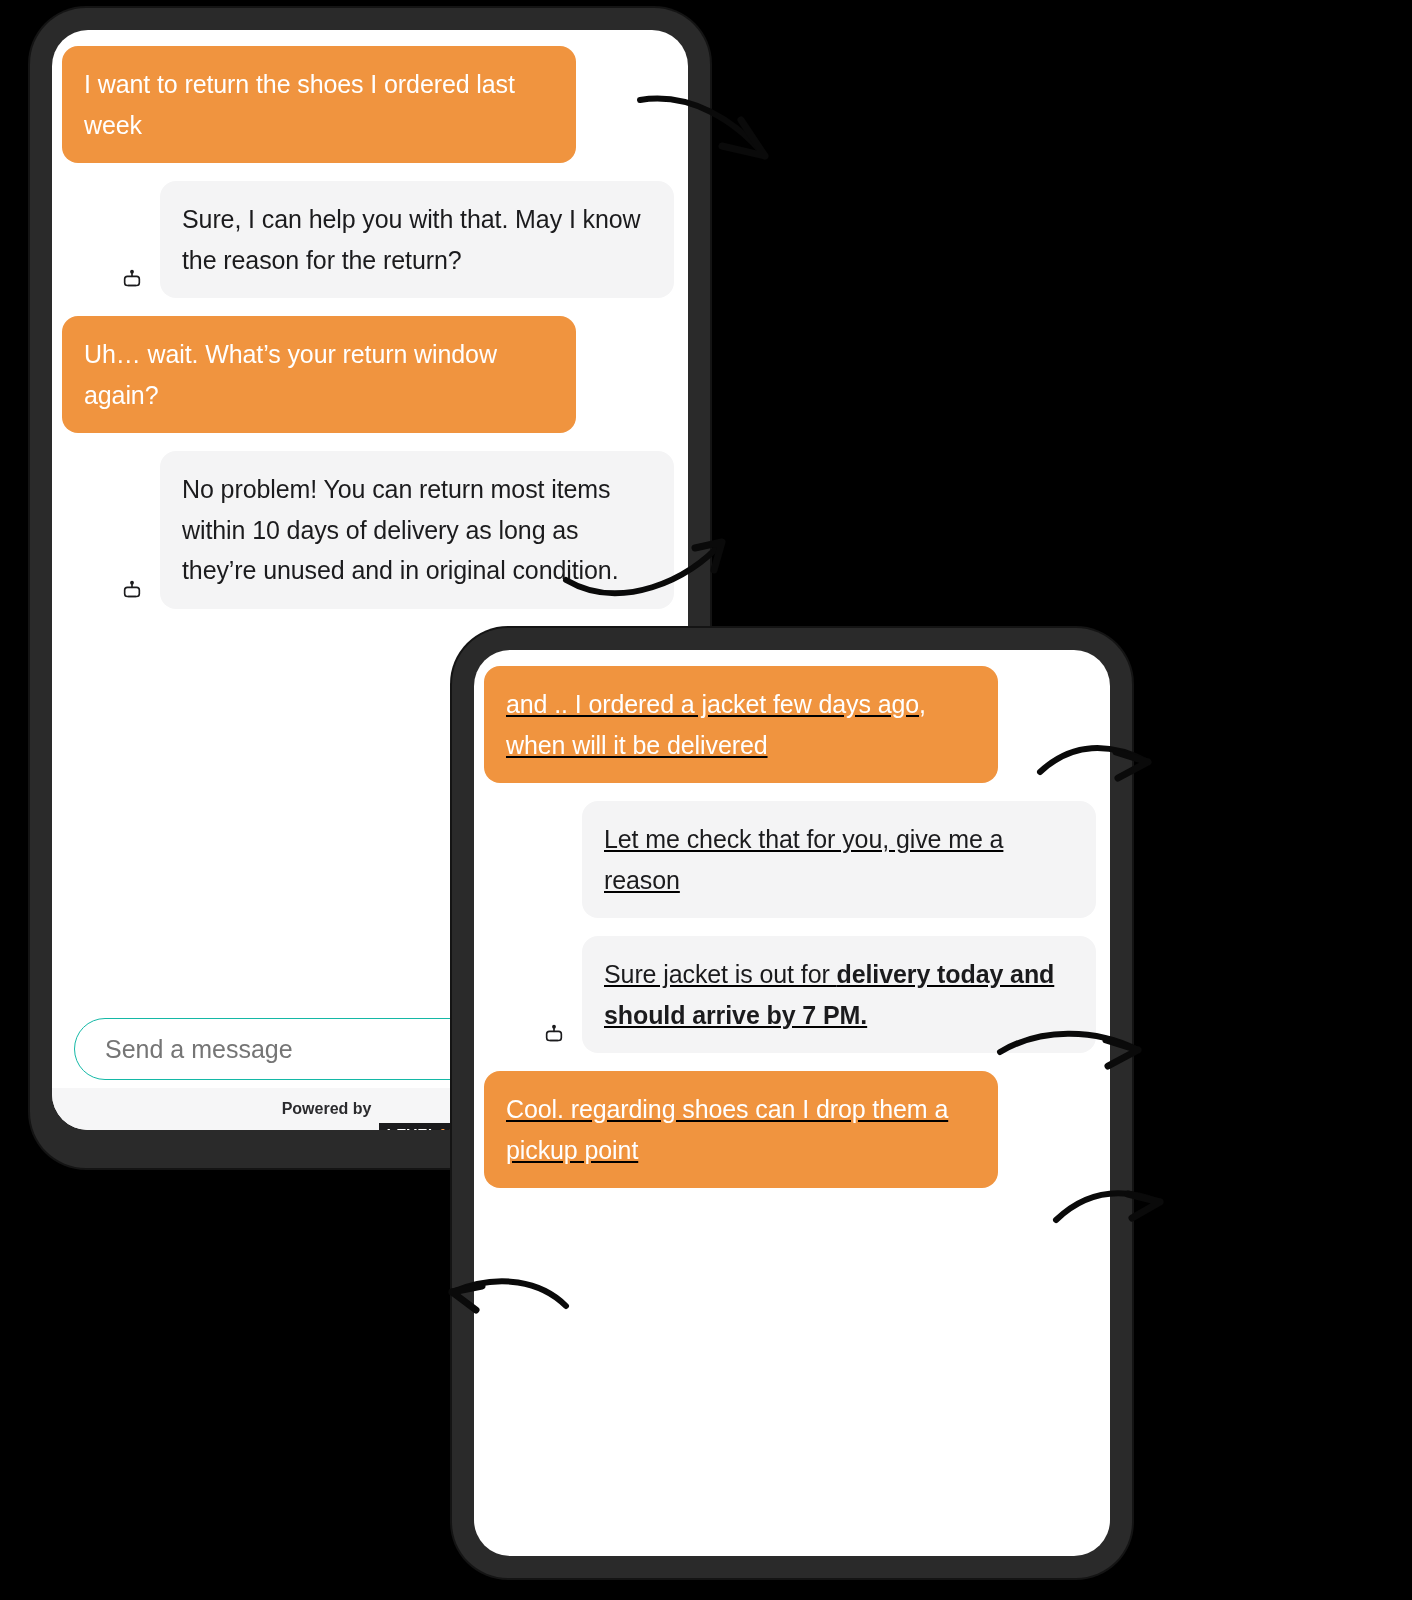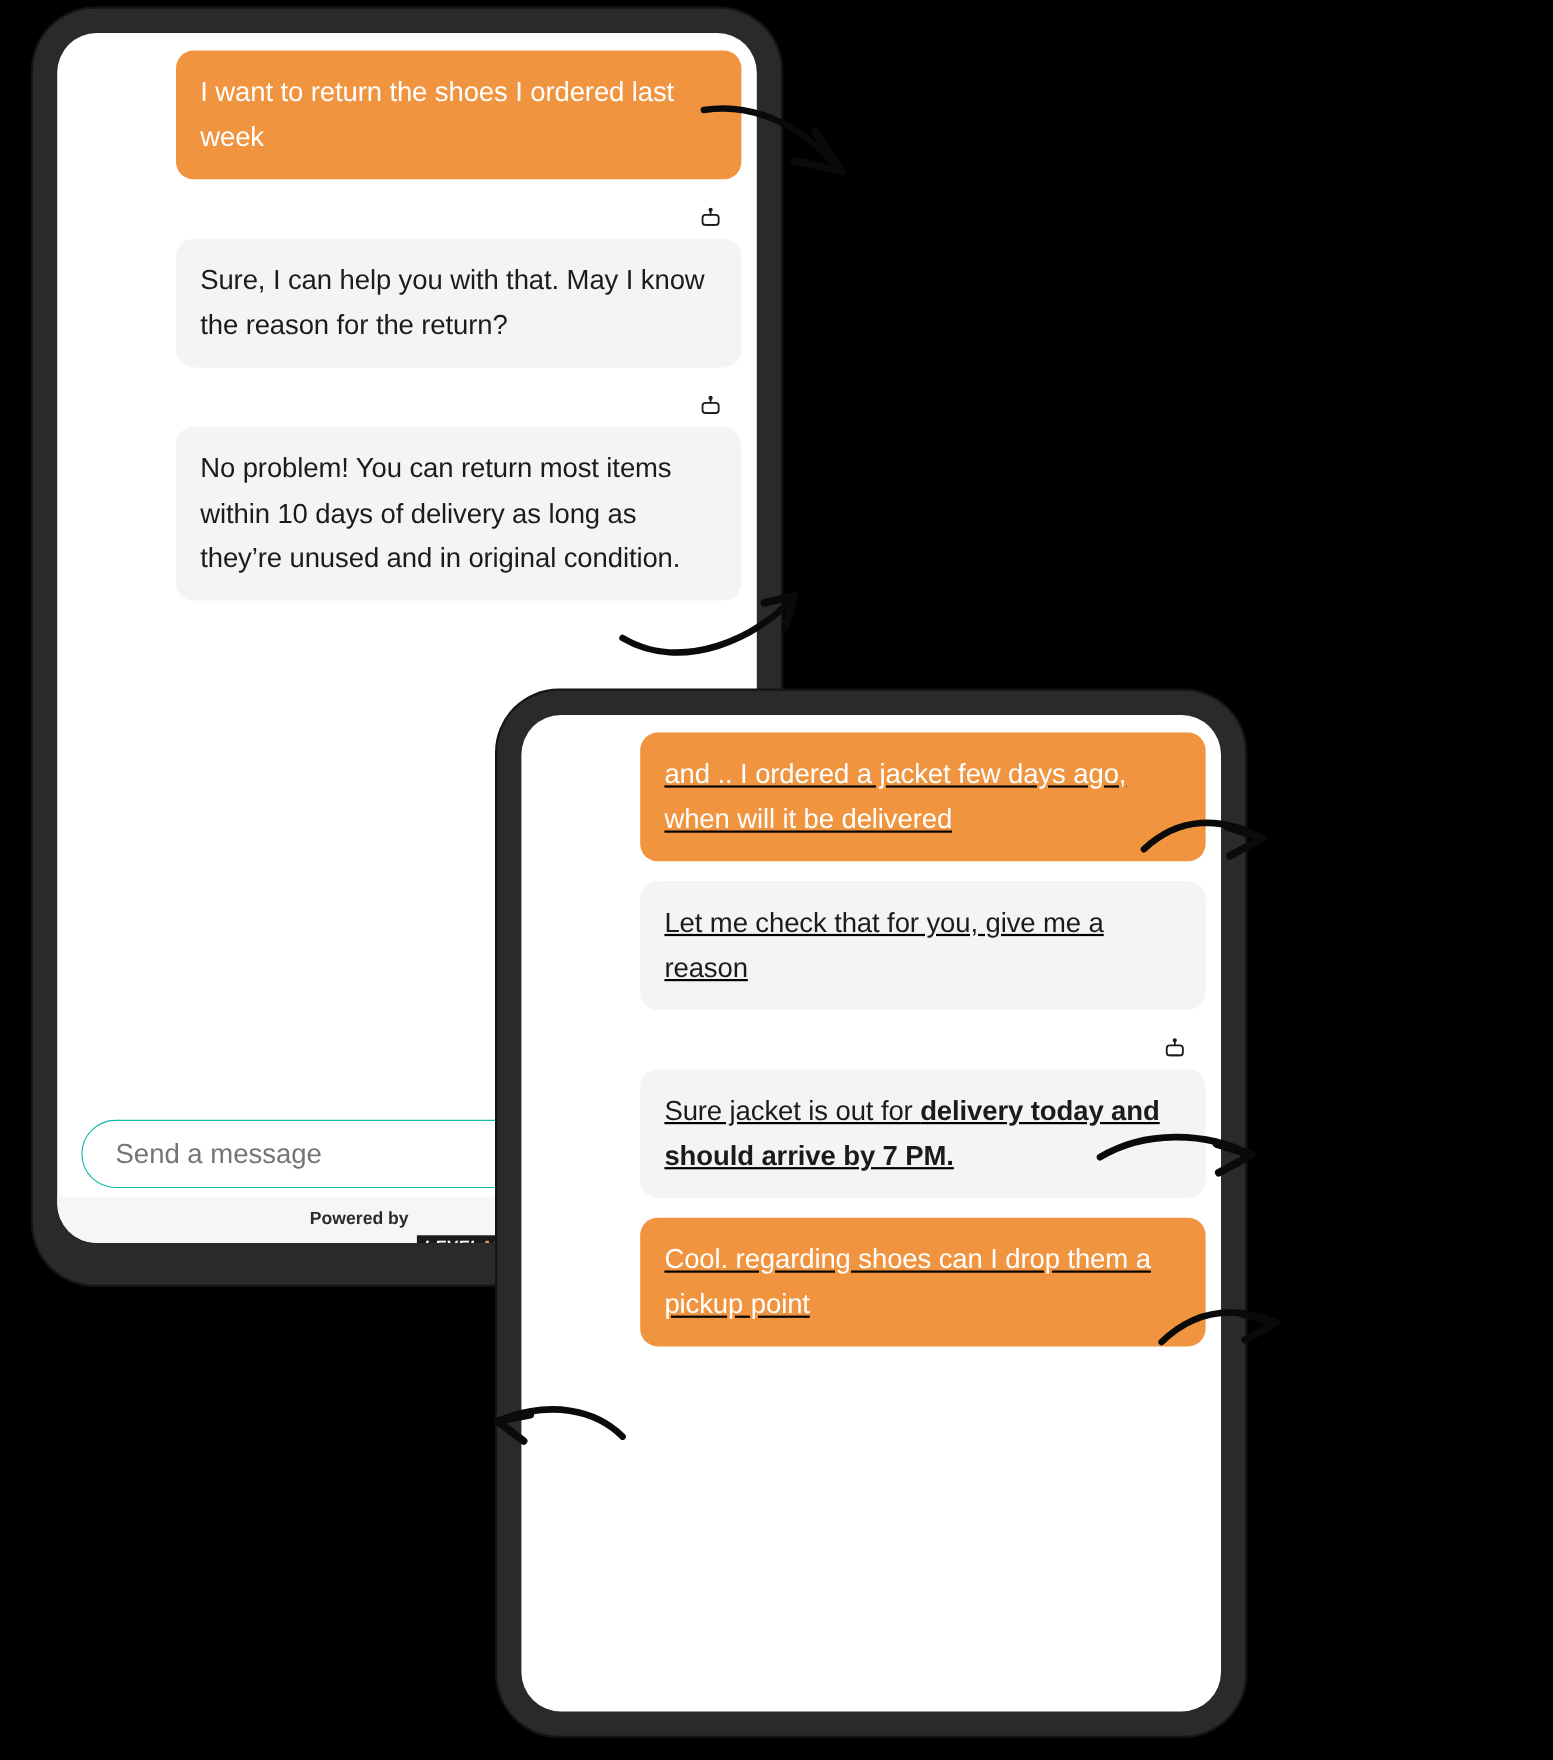--- a/index.html
+++ b/index.html
@@ -67,25 +67,24 @@
     box-sizing: border-box;
     padding: 16px 0 0 0;
   }
   .msg-row {
     display: flex;
     align-items: flex-end;
     margin-bottom: 18px;
     padding: 0 14px 0 10px;
   }
   .msg-row.user {
-    justify-content: flex-end;
+    justify-content: flex-start;
   }
   .msg-row.bot {
     justify-content: flex-end;
-    flex-direction: column;
   }
   .bubble {
     max-width: 470px;
     border-radius: 16px;
     padding: 18px 22px;
     font-size: 25px;
     line-height: 1.62;
     letter-spacing: -0.1px;
   }
   .bubble.user {
@@ -196,20 +195,23 @@
           <svg width="22" height="22" viewBox="0 0 24 24" fill="none" stroke="#1b1b1d" stroke-width="1.8" stroke-linecap="round" stroke-linejoin="round">
             <rect x="4" y="8" width="16" height="10" rx="3"></rect>
             <line x1="12" y1="4" x2="12" y2="8"></line>
             <circle cx="12" cy="3" r="1.2" fill="#1b1b1d"></circle>
             <line x1="8" y1="18" x2="16" y2="18"></line>
           </svg>
         </div>
         <div class="bubble bot">Sure, I can help you with that. May I know the reason for the return?</div>
       </div>
 
+      <div class="msg-row user">
+        <div class="bubble user">Uh… wait. What’s your return window again?</div>
+      </div>
 
       <div class="msg-row bot">
         <div class="avatar">
           <svg width="22" height="22" viewBox="0 0 24 24" fill="none" stroke="#1b1b1d" stroke-width="1.8" stroke-linecap="round" stroke-linejoin="round">
             <rect x="4" y="8" width="16" height="10" rx="3"></rect>
             <line x1="12" y1="4" x2="12" y2="8"></line>
             <circle cx="12" cy="3" r="1.2" fill="#1b1b1d"></circle>
             <line x1="8" y1="18" x2="16" y2="18"></line>
           </svg>
         </div>

